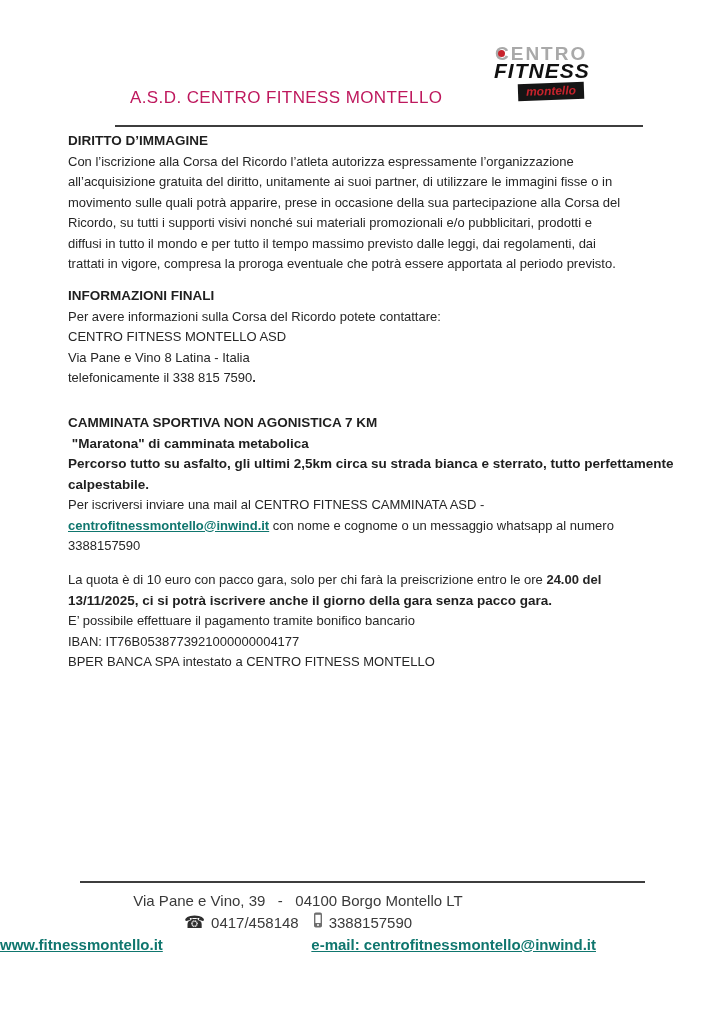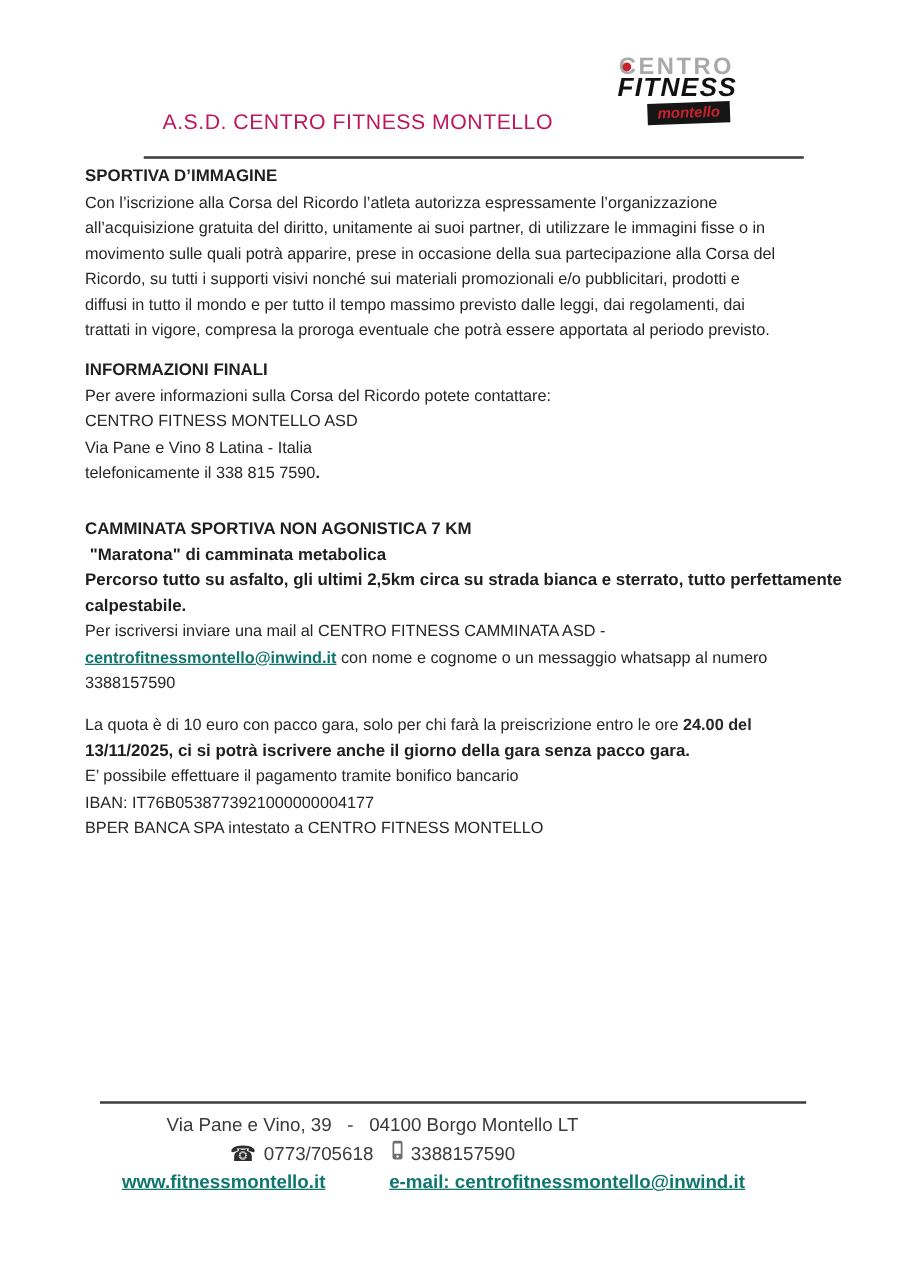--- a/index.html
+++ b/index.html
@@ -48,21 +48,21 @@
     font-size:15px; color:#3a3a3a;
   }
   .footer-address { white-space:pre; line-height:21px; }
   .footer-phones {
     display:flex; justify-content:center; align-items:center; gap:6px;
     line-height:21px; margin-top:1px;
   }
   .phone-glyph { font-size:17px; color:#2e2e2e; line-height:17px; }
   .mobile-svg { display:inline-block; margin-left:8px; }
   .footer-links {
-    display:flex; justify-content:flex-end; gap:51px; line-height:21px; margin-top:1px;
+    display:flex; justify-content:space-between; gap:51px; line-height:21px; margin-top:1px;
   }
 </style>
 </head>
 <body>
 
 <div class="page">
 
   <div class="doc-title">A.S.D. CENTRO FITNESS MONTELLO</div>
 
   <div class="logo">
@@ -70,21 +70,21 @@
       <span class="logo-dot"></span>
       <span>CENTRO</span>
     </div>
     <div class="logo-fitness">FITNESS</div>
     <div class="logo-montello">montello</div>
   </div>
 
   <div class="rule-top"></div>
 
   <div class="sec sec-diritto">
-    <div class="h ln">SPORTIVA D’IMMAGINE</div>
+    <div class="h ln">DIRITTO D’IMMAGINE</div>
     <div class="ln">Con l’iscrizione alla Corsa del Ricordo l’atleta autorizza espressamente l’organizzazione</div>
     <div class="ln">all’acquisizione gratuita del diritto, unitamente ai suoi partner, di utilizzare le immagini fisse o in</div>
     <div class="ln">movimento sulle quali potrà apparire, prese in occasione della sua partecipazione alla Corsa del</div>
     <div class="ln">Ricordo, su tutti i supporti visivi nonché sui materiali promozionali e/o pubblicitari, prodotti e</div>
     <div class="ln">diffusi in tutto il mondo e per tutto il tempo massimo previsto dalle leggi, dai regolamenti, dai</div>
     <div class="ln">trattati in vigore, compresa la proroga eventuale che potrà essere apportata al periodo previsto.</div>
   </div>
 
   <div class="sec sec-info">
     <div class="h ln">INFORMAZIONI FINALI</div>
@@ -111,21 +111,21 @@
     <div class="ln">IBAN: IT76B0538773921000000004177</div>
     <div class="ln">BPER BANCA SPA intestato a CENTRO FITNESS MONTELLO</div>
   </div>
 
   <div class="rule-footer"></div>
 
   <div class="footer">
     <div class="footer-address">Via Pane e Vino, 39   -   04100 Borgo Montello LT</div>
     <div class="footer-phones">
       <span class="phone-glyph">☎</span>
-      <span>0773/705618</span>
+      <span>0417/458148</span>
       <span class="mobile-svg">
         <svg width="10" height="16" viewBox="0 0 10 16">
             <rect x="1" y="0.5" width="8" height="15" rx="1.8" fill="#6e6e6e"></rect>
             <rect x="2.4" y="2.8" width="5.2" height="8.2" fill="#ffffff"></rect>
             <circle cx="5" cy="13.1" r="1" fill="#ffffff"></circle>
           </svg>
       </span>
       <span>3388157590</span>
     </div>
     <div class="footer-links">

